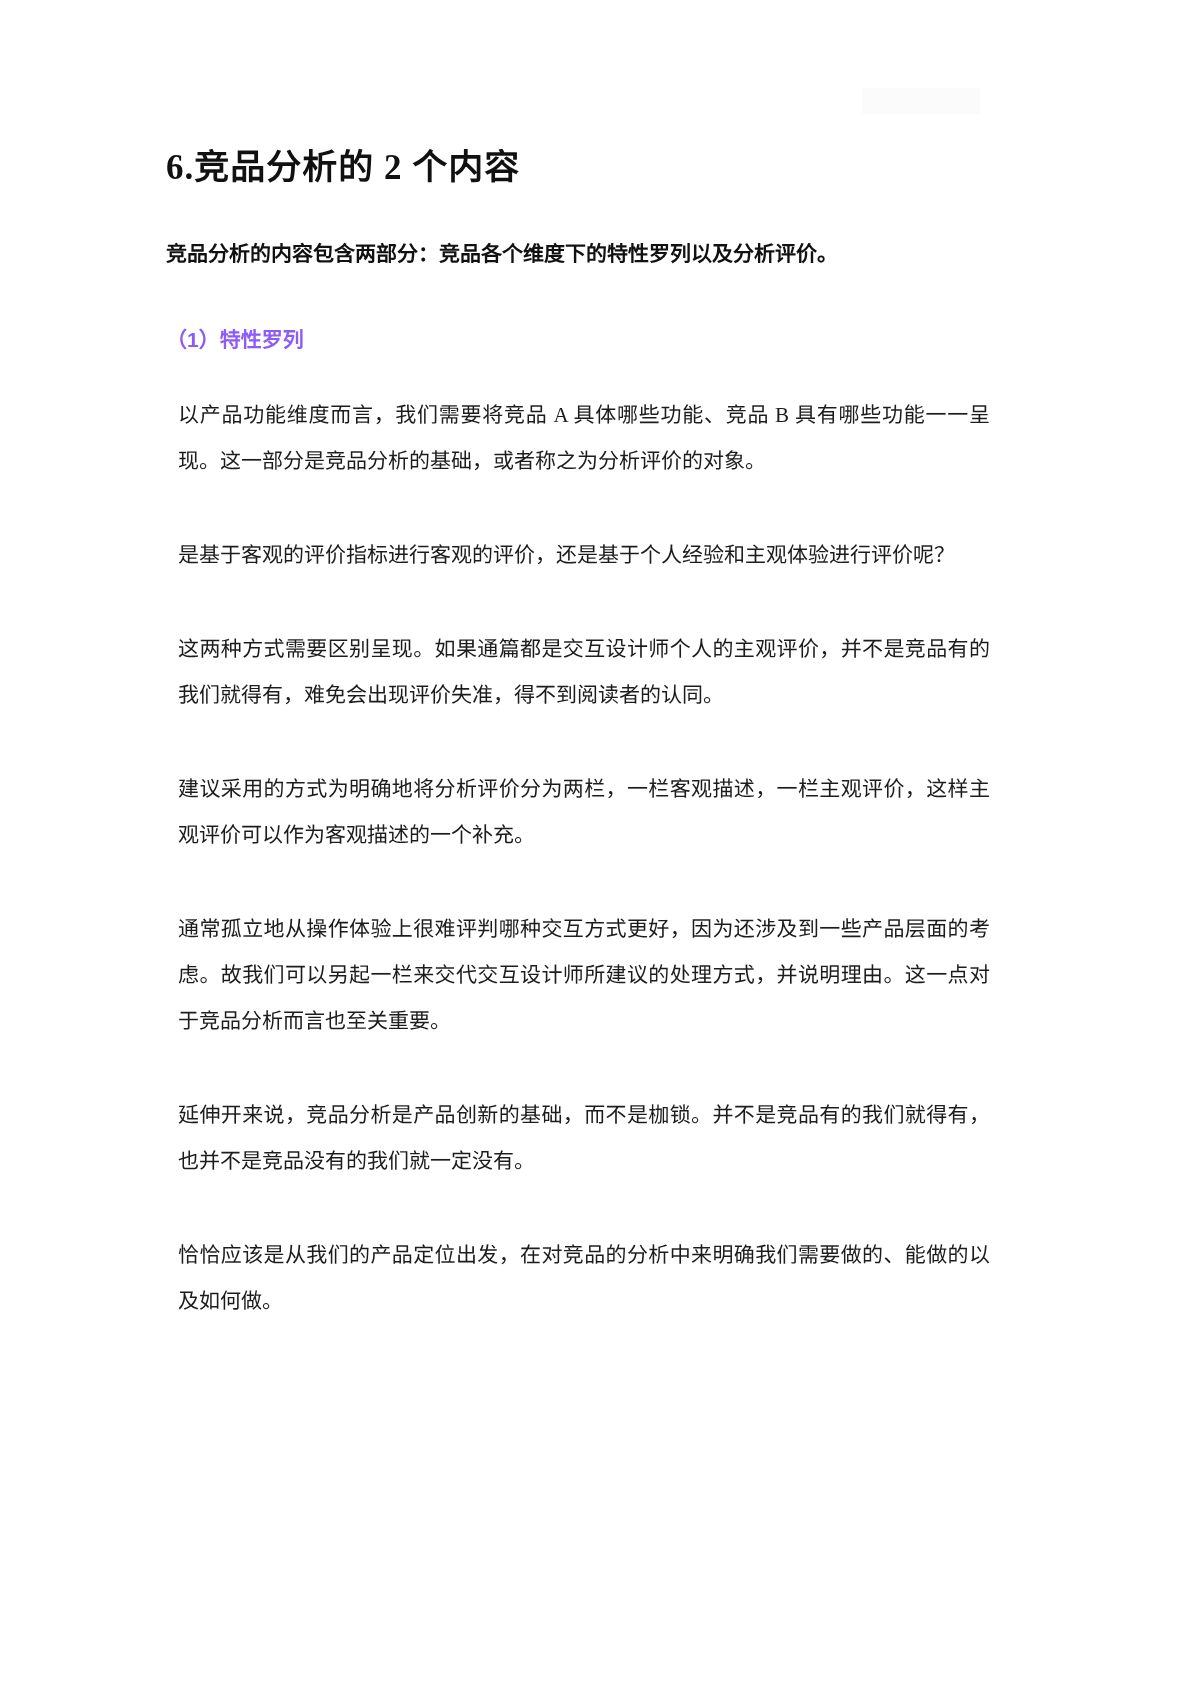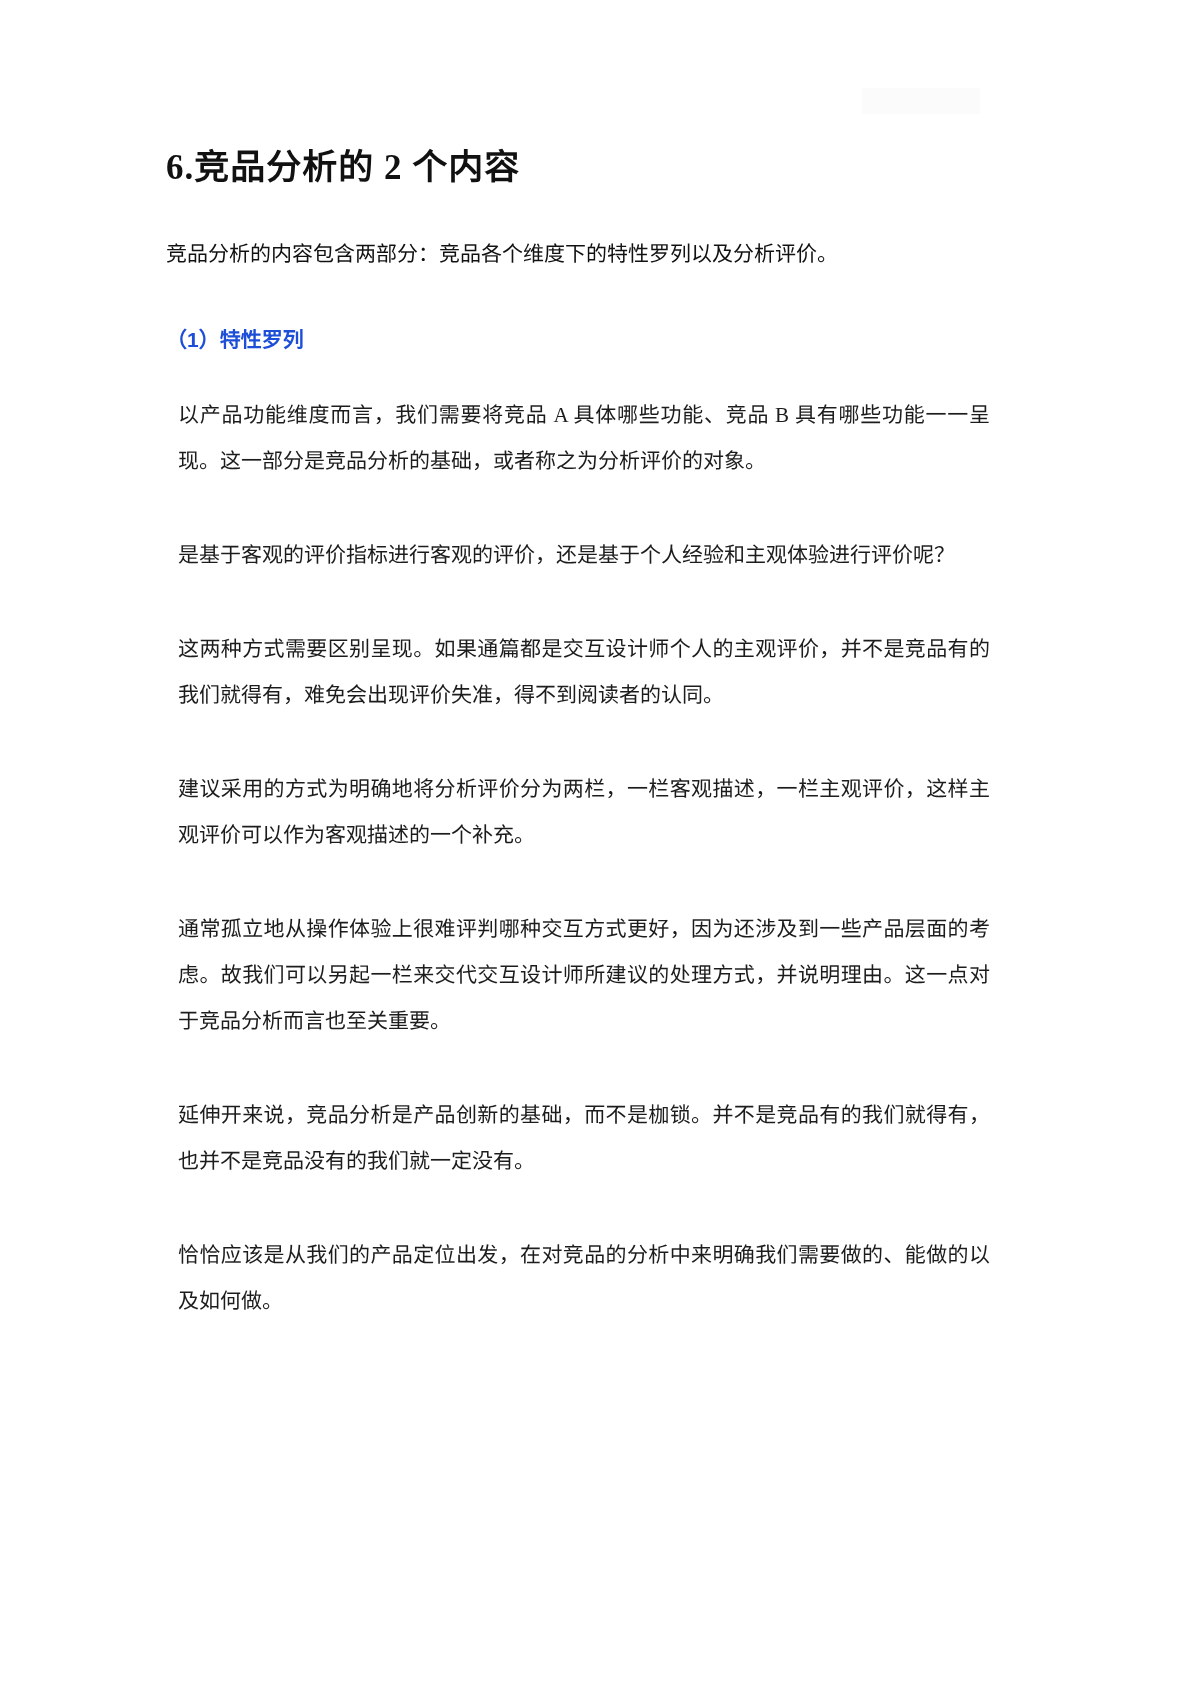--- a/index.html
+++ b/index.html
@@ -30,32 +30,32 @@
     font-family: "Liberation Serif", "DejaVu Serif", serif;
     font-weight: bold;
     font-size: 35px;
     line-height: 44px;
     color: #111111;
     letter-spacing: 1px;
   }
   .lead {
     margin: 41px 0 0 0;
     font-family: "Liberation Sans", "DejaVu Sans", sans-serif;
-    font-weight: normal;
+    font-weight: bold;
     font-size: 21px;
     line-height: 46px;
     color: #111111;
   }
   .subheading {
     margin: 40px 0 0 0;
     font-family: "Liberation Sans", "DejaVu Sans", sans-serif;
     font-weight: bold;
     font-size: 21px;
     line-height: 46px;
-    color: #1d4ed8;
+    color: #8b5cf6;
   }
   .para {
     margin: 48px 0 0 12px;
     font-family: "Liberation Serif", "DejaVu Serif", serif;
     font-weight: normal;
     font-size: 21px;
     line-height: 46px;
     text-align: justify;
     color: #1c1c1c;
   }

